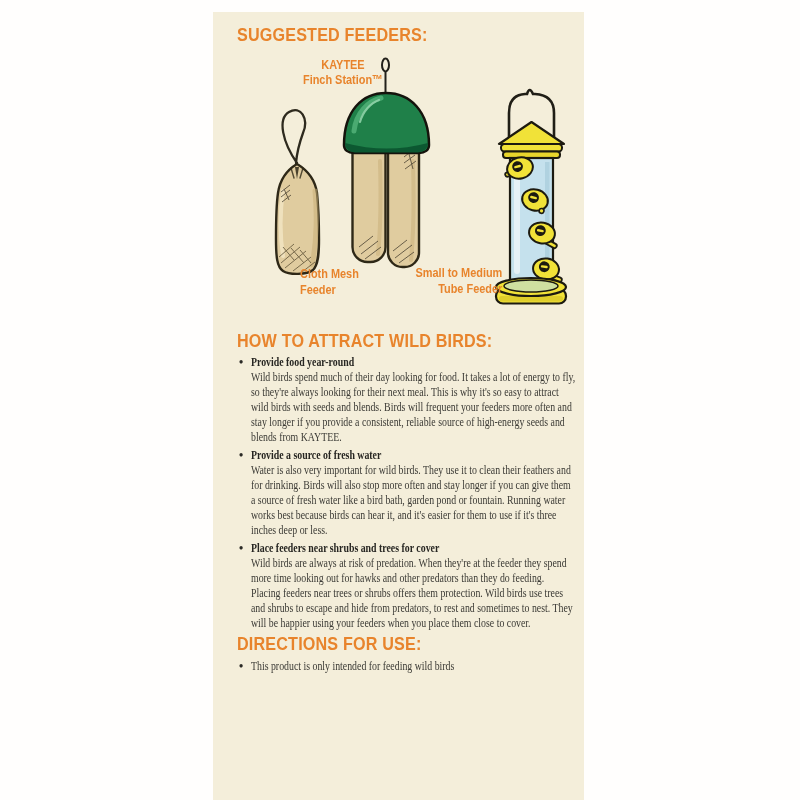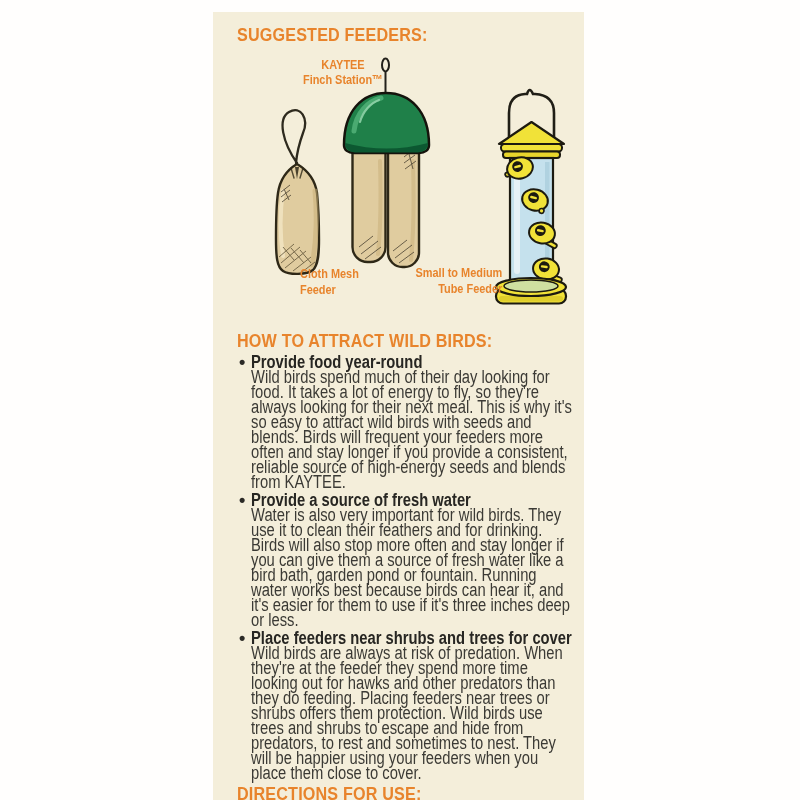--- a/index.html
+++ b/index.html
@@ -13,21 +13,21 @@
   #h-directions{margin:3px 0 5px 24px;}
   .illustration{position:relative;height:262px;margin-top:6px;}
   .illustration svg{position:absolute;left:0;top:0;}
   .lbl{position:absolute;color:#e8842c;font-weight:bold;font-size:13px;line-height:16px;
        white-space:pre-line;}
   .lbl-kaytee{left:55px;top:7px;width:150px;text-align:center;line-height:14.5px;
        transform:scaleX(.84);transform-origin:50% 0;}
   .lbl-cloth{left:87px;top:215px;transform:scaleX(.84);transform-origin:0 0;}
   .lbl-tube{right:82px;top:214px;text-align:right;transform:scaleX(.84);transform-origin:100% 0;}
   .bullet{position:relative;margin:0 8px 3px 26px;padding-left:12px;
-          font-size:18px;line-height:15px;color:#3b3a35;}
+          font-size:12px;line-height:15px;color:#3b3a35;font-family:Liberation Serif, serif;}
   .dot{position:absolute;left:0;top:0;font-weight:bold;color:#2b2a26;}
   .dot::before{content:"\2022";}
   .btext{width:122%;transform:scaleX(.82);transform-origin:0 0;}
   .btitle{font-weight:bold;color:#272622;}
   .bbody{white-space:pre-line;}
   .dir .bullet{margin-bottom:4px;}
   .dir .bullet:last-child{margin-bottom:0;}
 </style>
 </head>
 <body>

